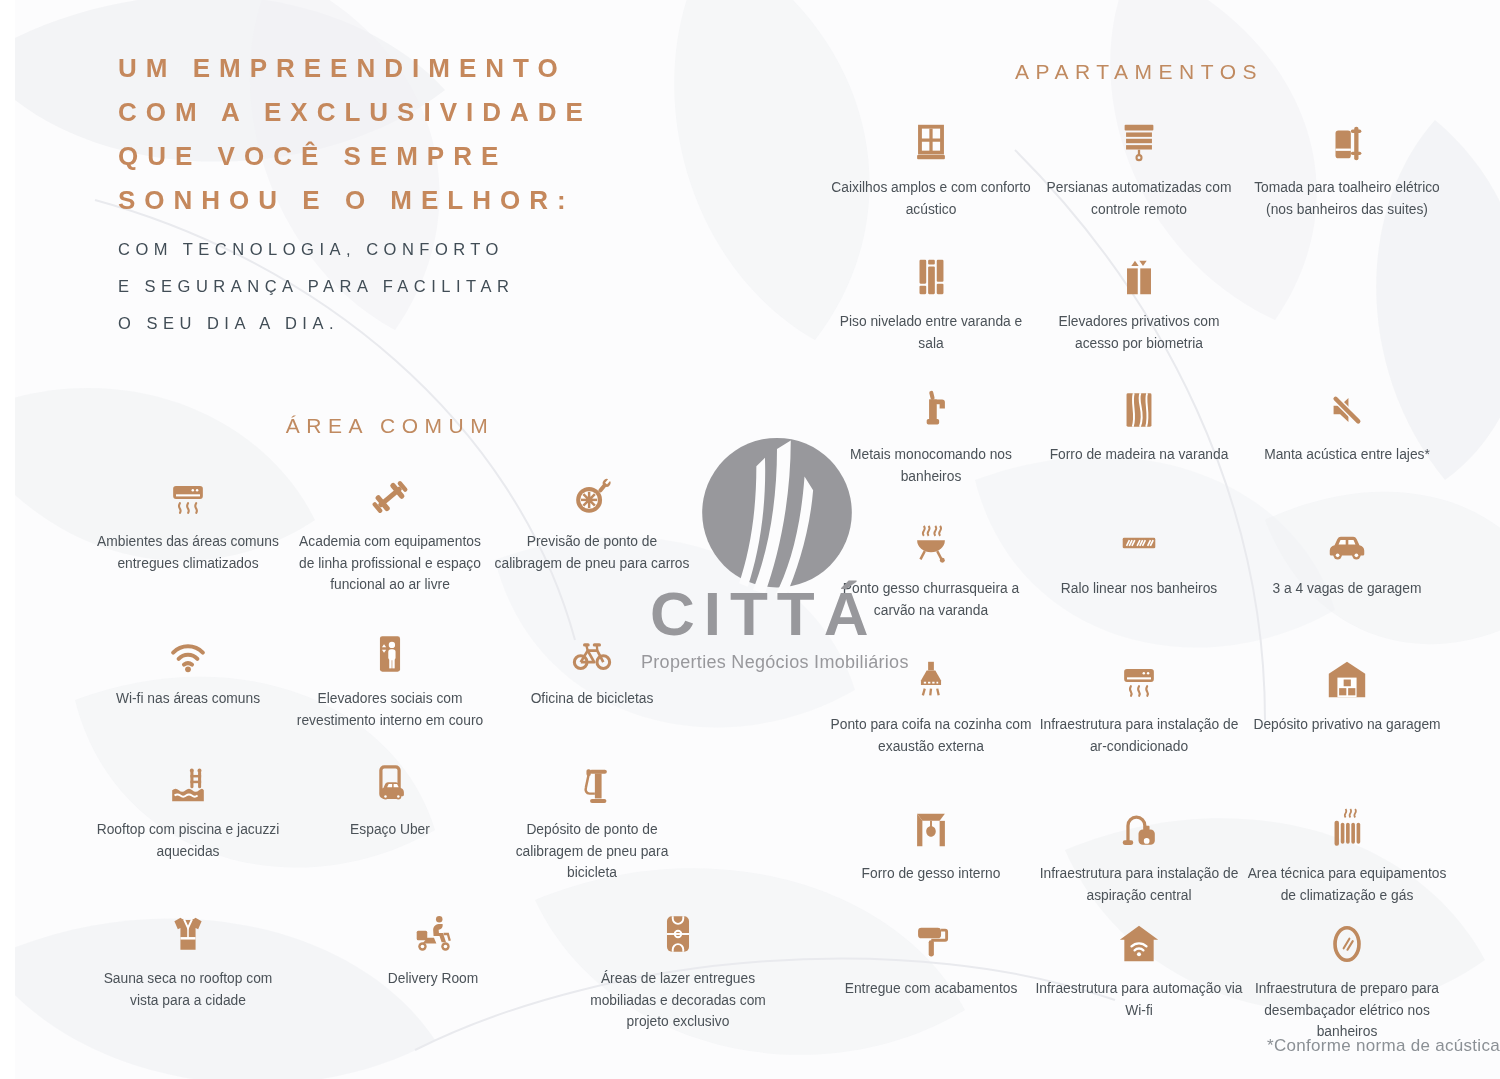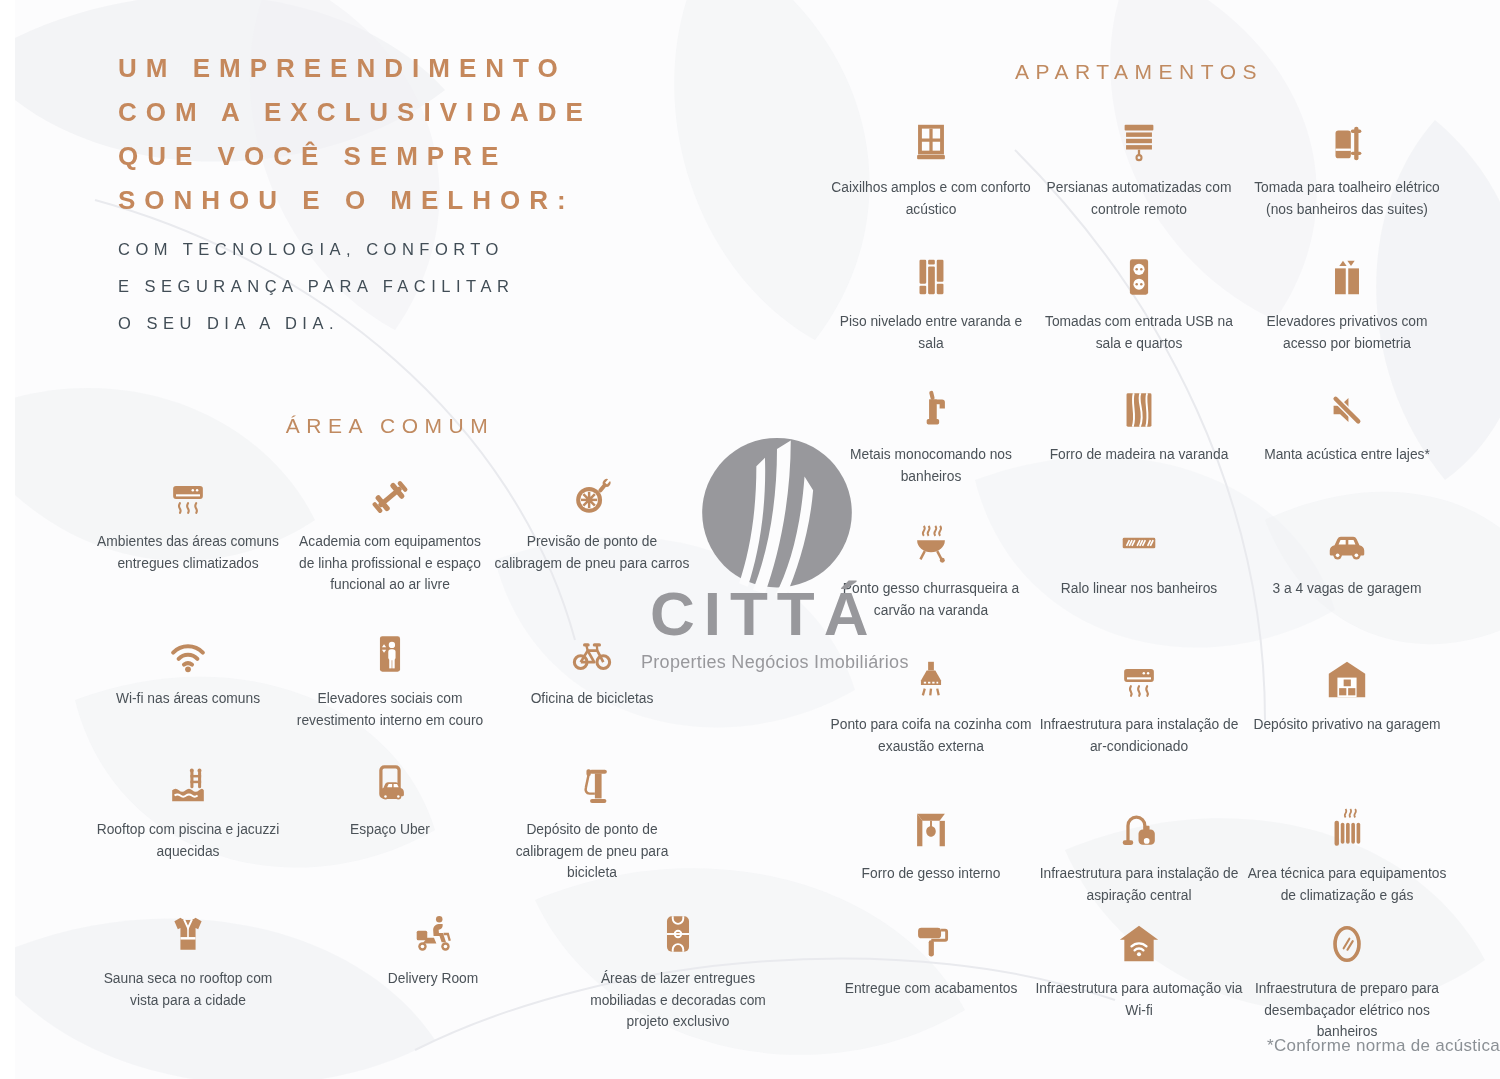--- a/index.html
+++ b/index.html
@@ -308,34 +308,20 @@
               <rect x="21" y="13" width="7" height="29" rx="1.2"></rect>
               <rect x="30" y="6" width="7" height="23" rx="1.2"></rect>
               <rect x="30" y="31" width="7" height="11" rx="1.2"></rect>
             </svg>
           </div>
           <div class="label">Piso nivelado entre varanda e sala</div>
         </div>
         <div class="cell">
           <div class="icon-box">
             <svg width="46" height="46" viewBox="0 0 48 48" fill="currentColor" xmlns="http://www.w3.org/2000/svg">
-              <rect x="14.5" y="5.5" width="19" height="37" rx="2.5"></rect>
-              <circle cx="24" cy="16" r="5.8" fill="#fff"></circle>
-              <circle cx="21.6" cy="16" r="1.3"></circle>
-              <circle cx="26.4" cy="16" r="1.3"></circle>
-              <circle cx="24" cy="31.5" r="5.8" fill="#fff"></circle>
-              <circle cx="21.6" cy="31.5" r="1.3"></circle>
-              <circle cx="26.4" cy="31.5" r="1.3"></circle>
-            </svg>
-          </div>
-          <div class="label">Tomadas com entrada USB na sala e quartos</div>
-        </div>
-        <div class="cell">
-          <div class="icon-box">
-            <svg width="46" height="46" viewBox="0 0 48 48" fill="currentColor" xmlns="http://www.w3.org/2000/svg">
               <path d="M16 12.5 l3.8 -5.5 3.8 5.5 z"></path>
               <path d="M24.4 7 l3.8 5.5 3.8 -5.5 z"></path>
               <rect x="11.5" y="15" width="11.2" height="27"></rect>
               <rect x="25.3" y="15" width="11.2" height="27"></rect>
             </svg>
           </div>
           <div class="label">Elevadores privativos com acesso por biometria</div>
         </div>
       </div>
       <div class="grid-row apt" style="left: 812px; top: 381px;">

